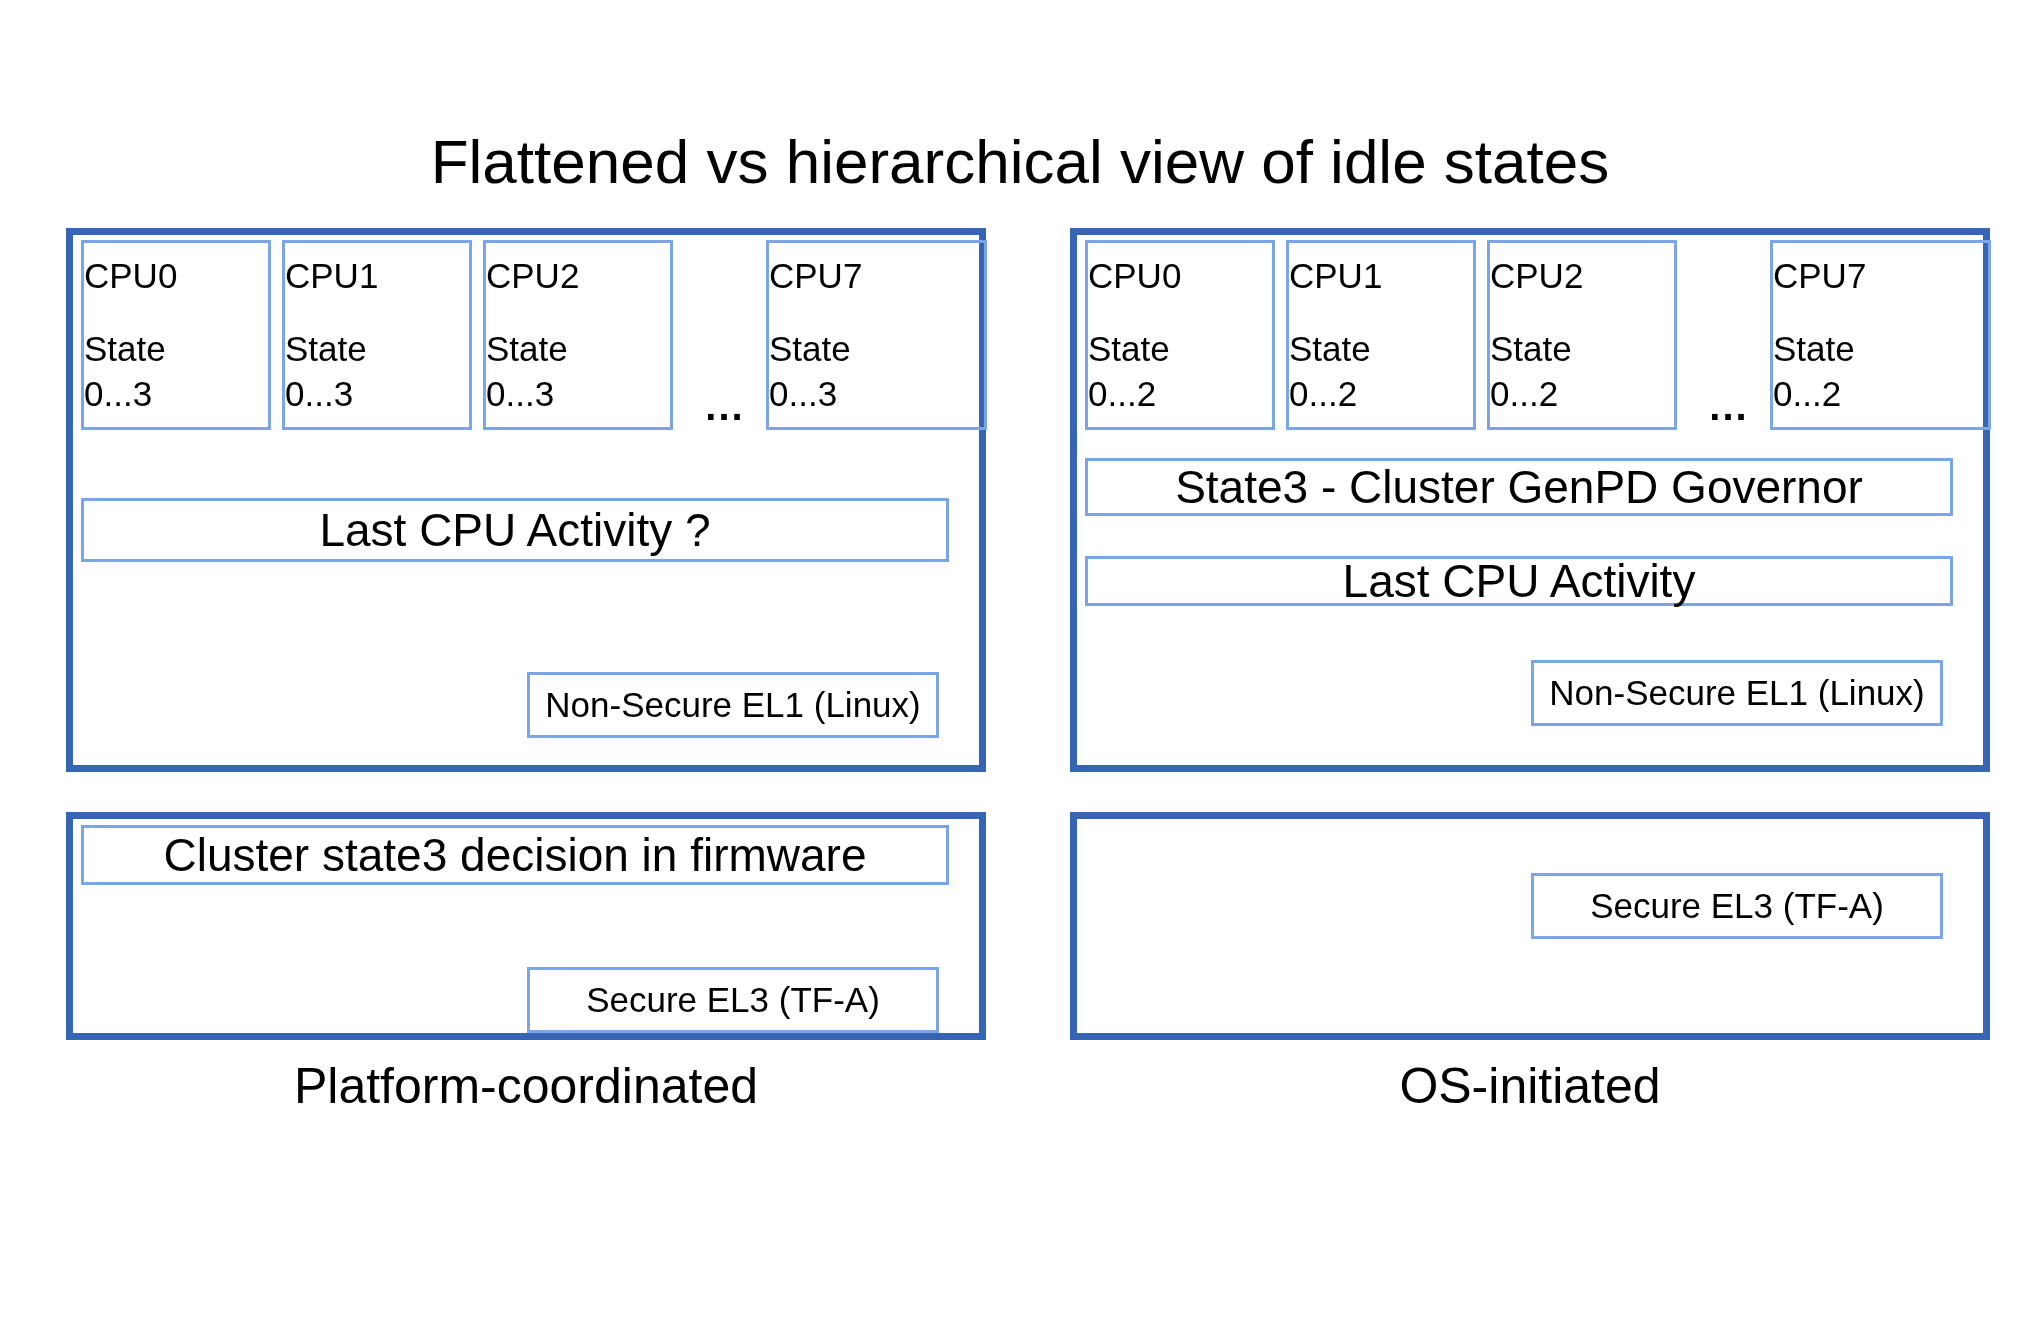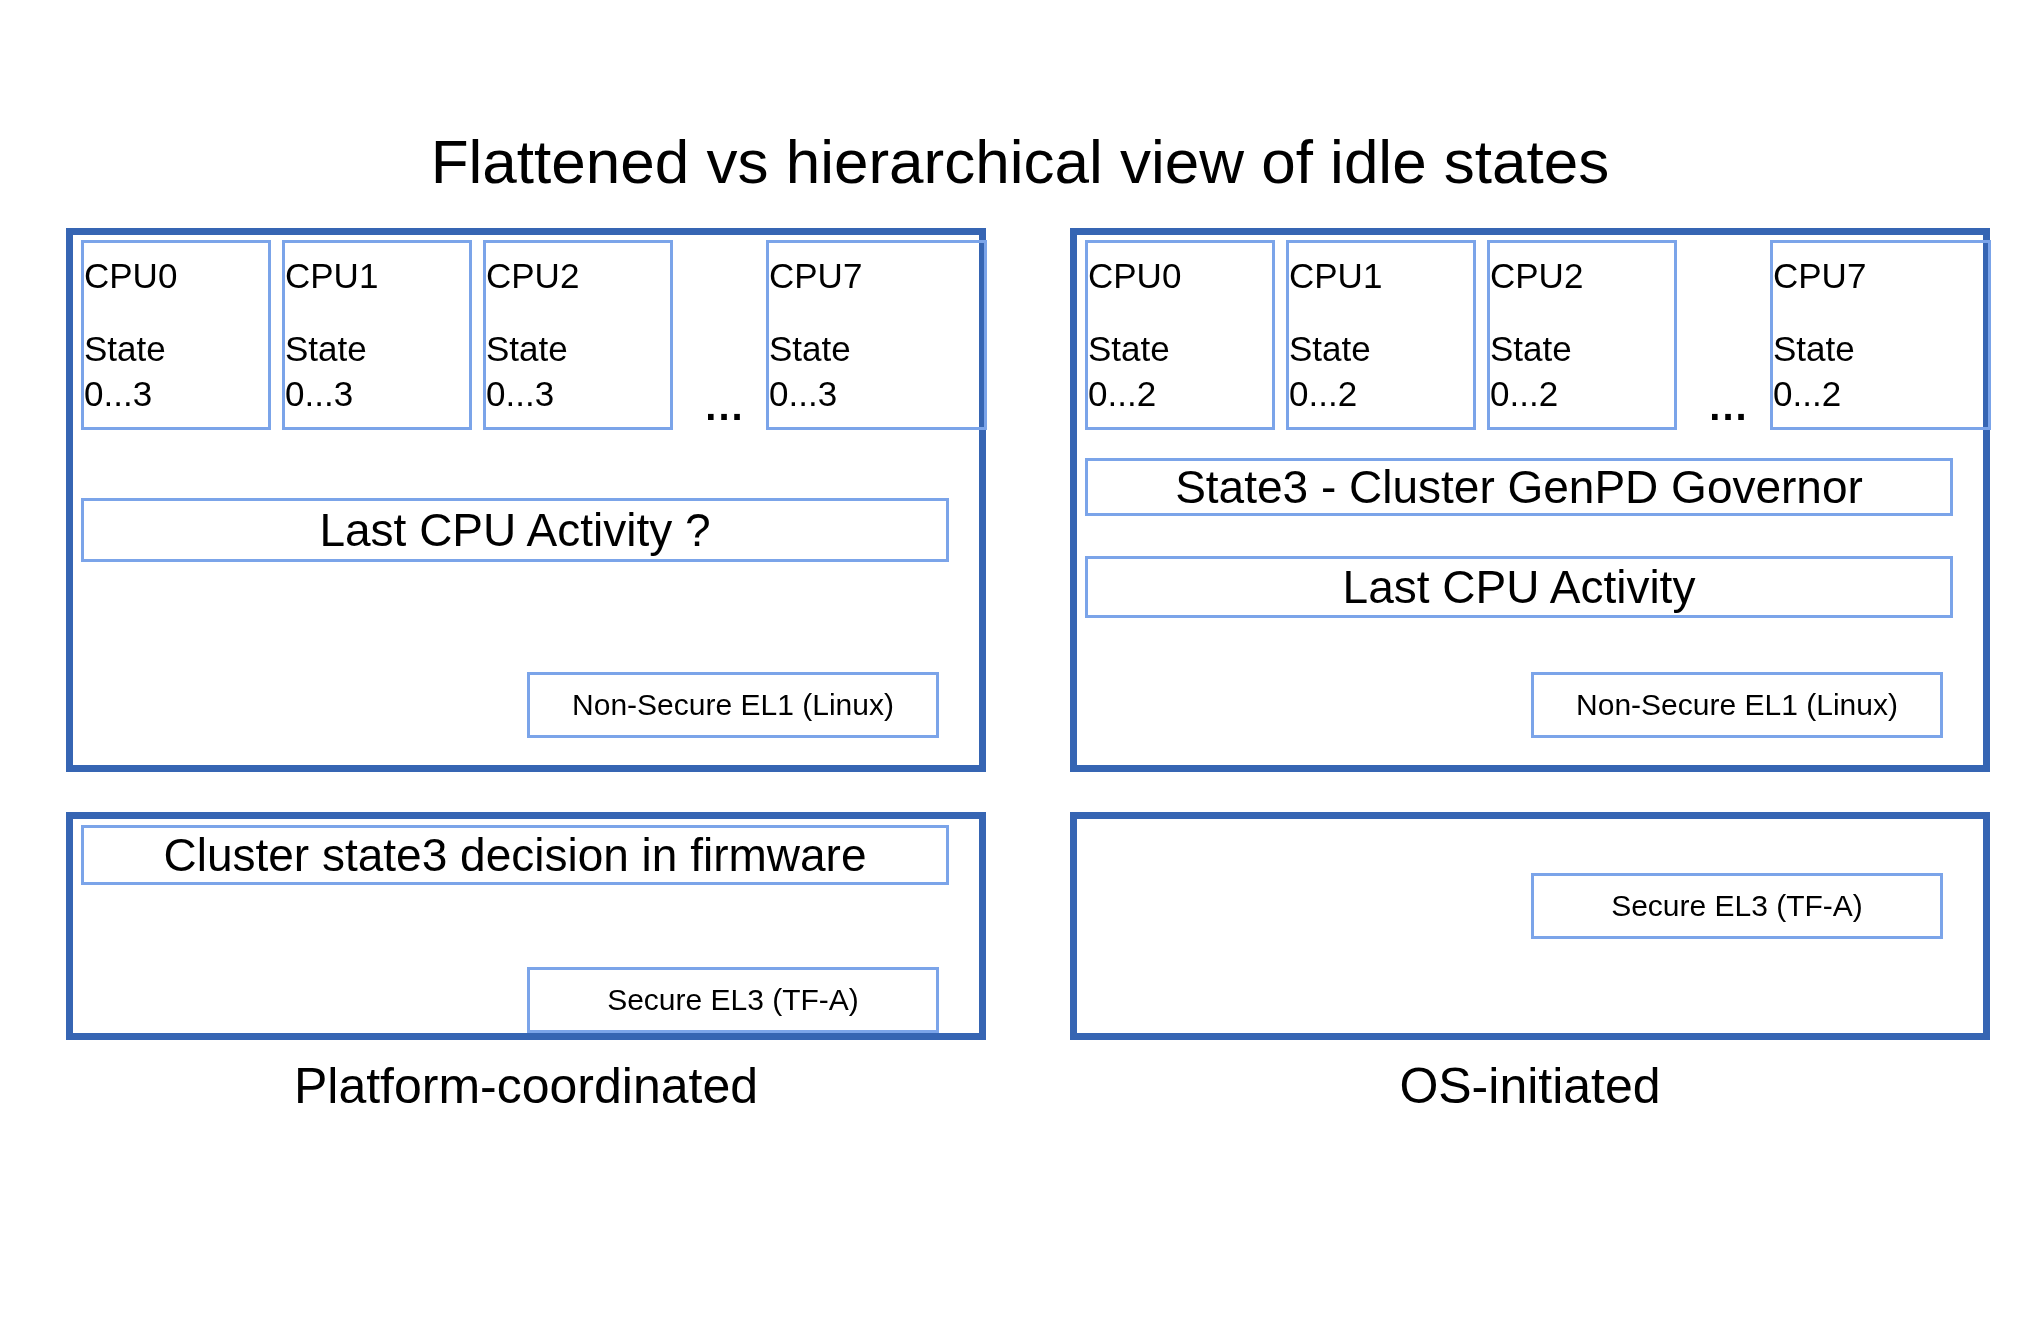--- a/index.html
+++ b/index.html
@@ -85,29 +85,29 @@
   .layer-box {
     box-sizing: border-box;
     align-self: flex-end;
     margin-right: 40px;
     width: 412px;
     height: 66px;
     border: 3px solid var(--box-border, #7ba4e9);
     display: flex;
     align-items: center;
     justify-content: center;
-    font-size: 30px;
+    font-size: 35px;
     text-align: center;
   }
   
   .g-left  .activity-box { margin-top: 68px; height: 64px; }
   .g-left  .top .layer-box { margin-top: 110px; }
   
   .g-right .governor-box { margin-top: 28px; height: 58px; }
-  .g-right .activity-box { margin-top: 40px; height: 62px; }
+  .g-right .activity-box { margin-top: 40px; height: 50px; }
   .g-right .top .layer-box { margin-top: 54px; }
   
   .panel.bottom .wide-box { margin-top: 6px; height: 60px; }
   .panel.bottom .layer-box { margin-top: 54px; }
   .caption {
     margin-top: 16px;
     width: 100%;
     text-align: center;
     font-size: 50px;
     line-height: 1.2;

